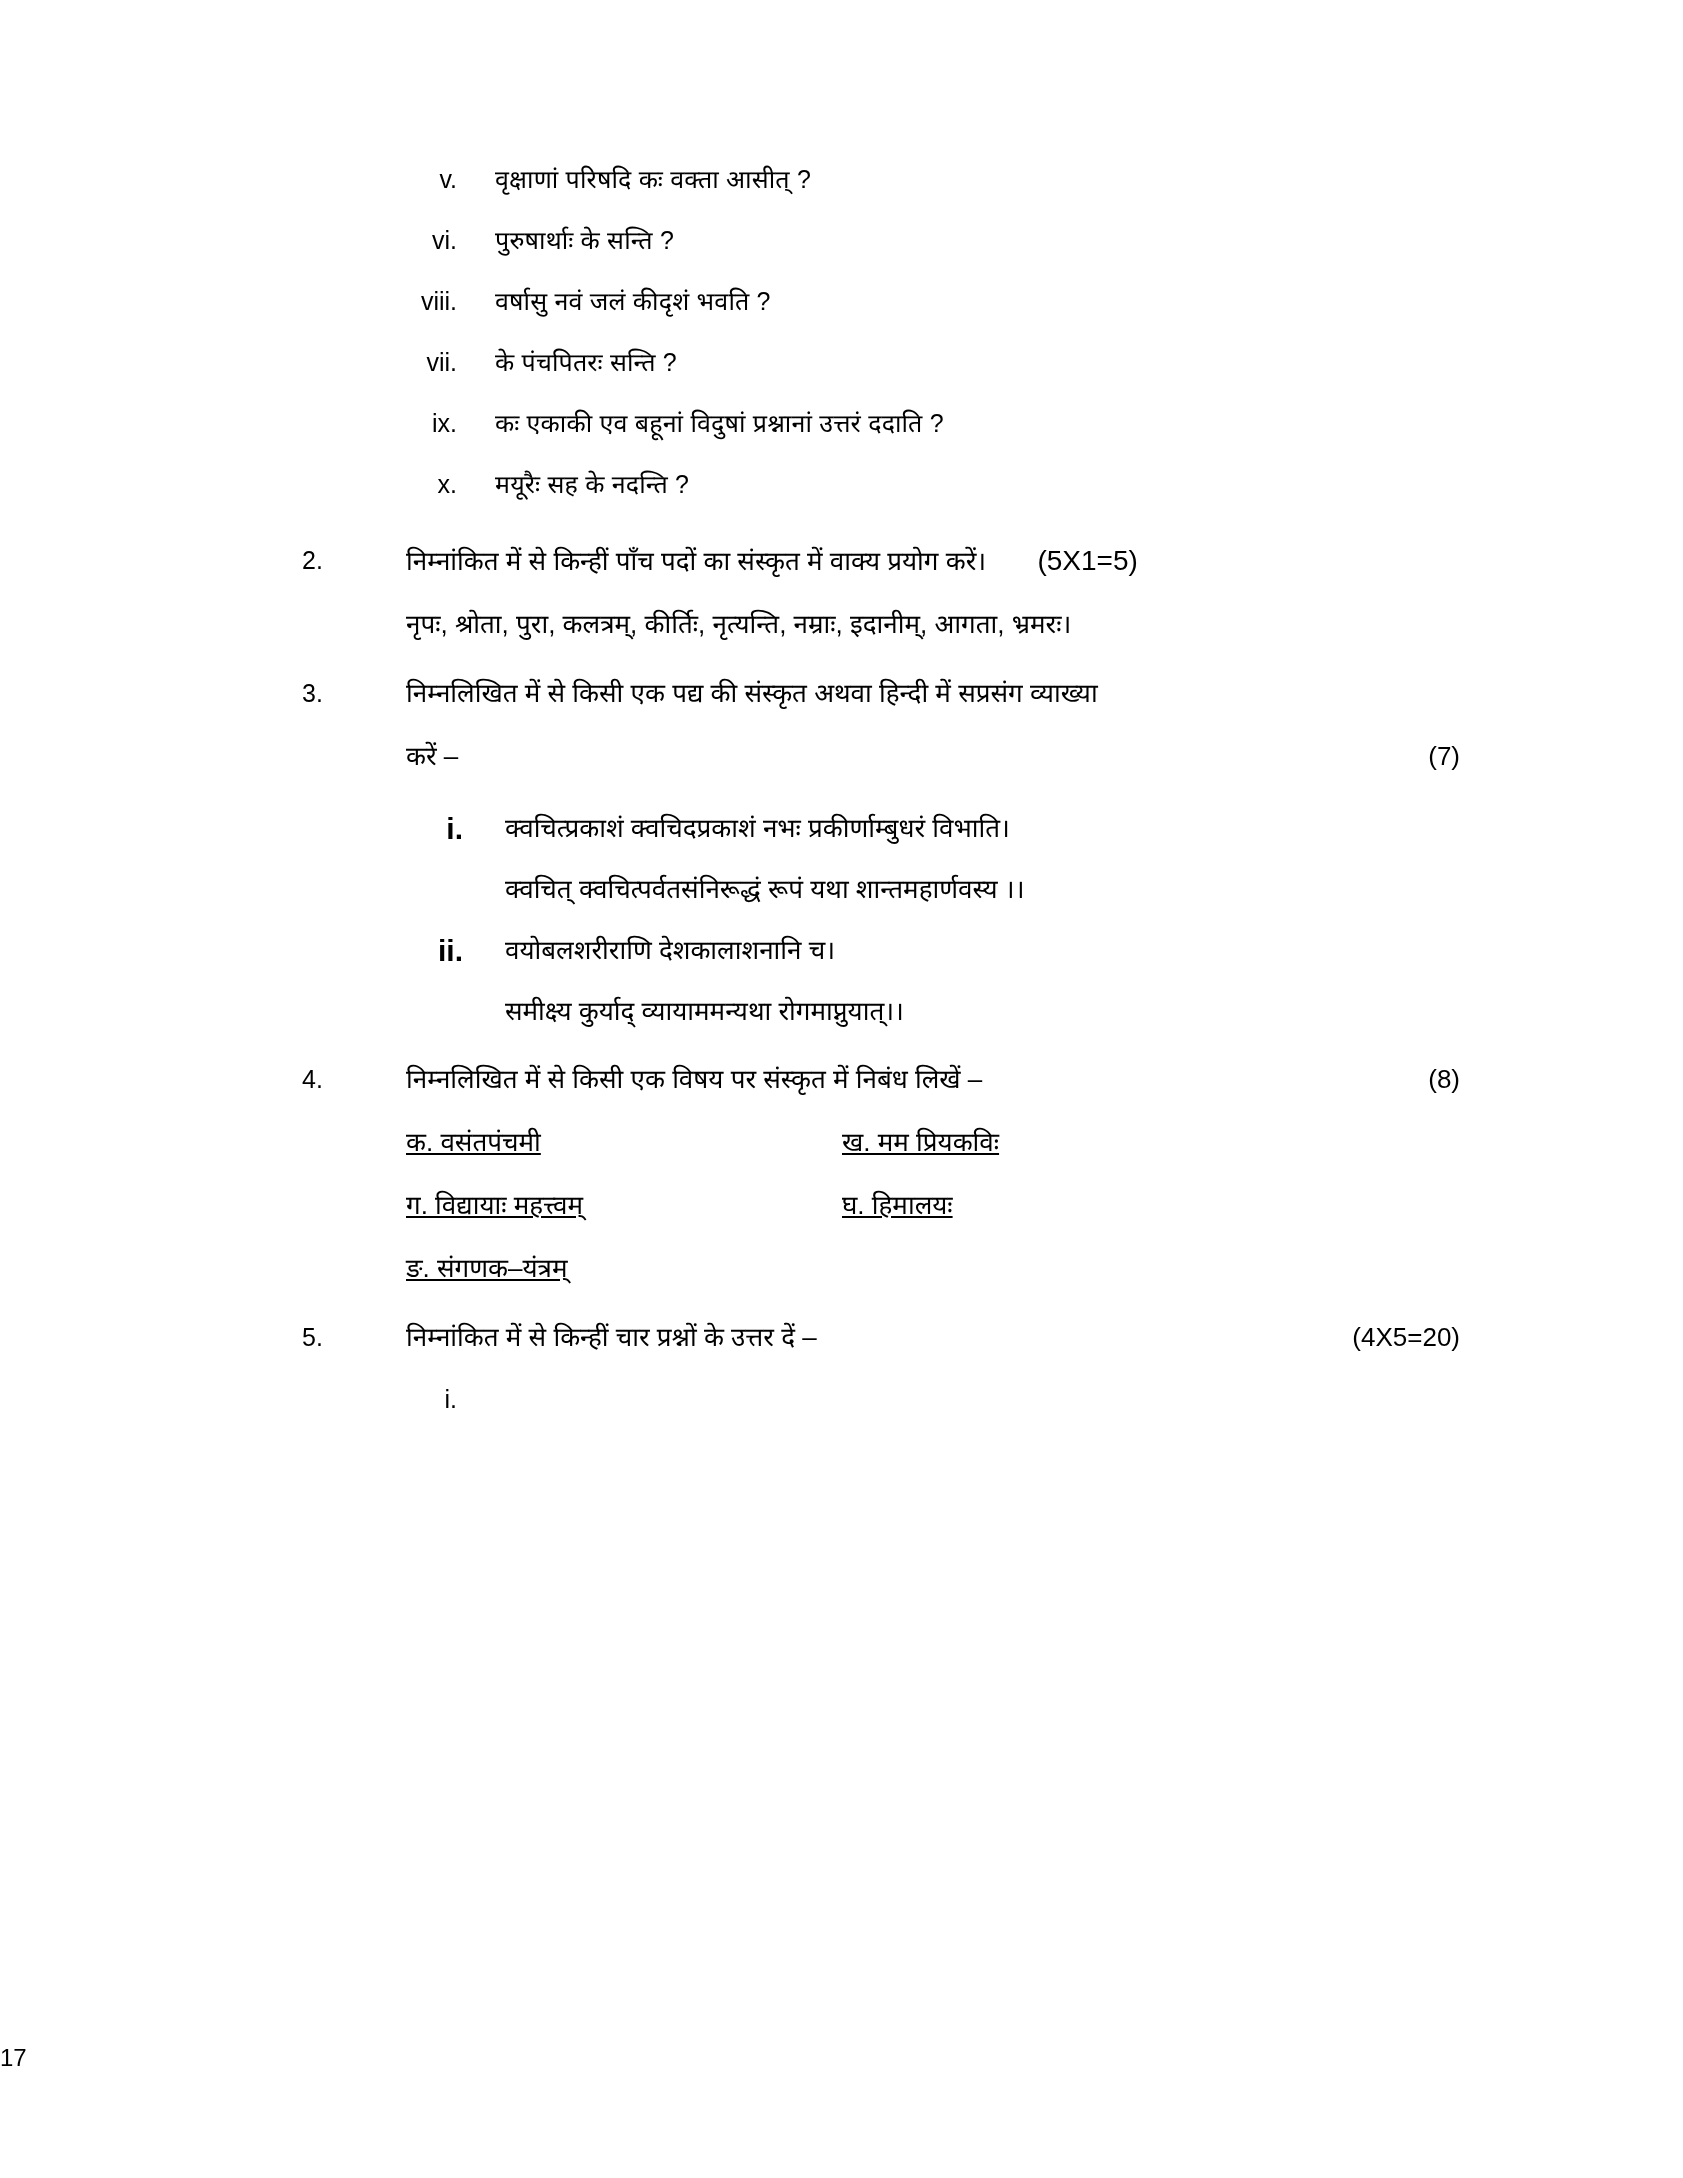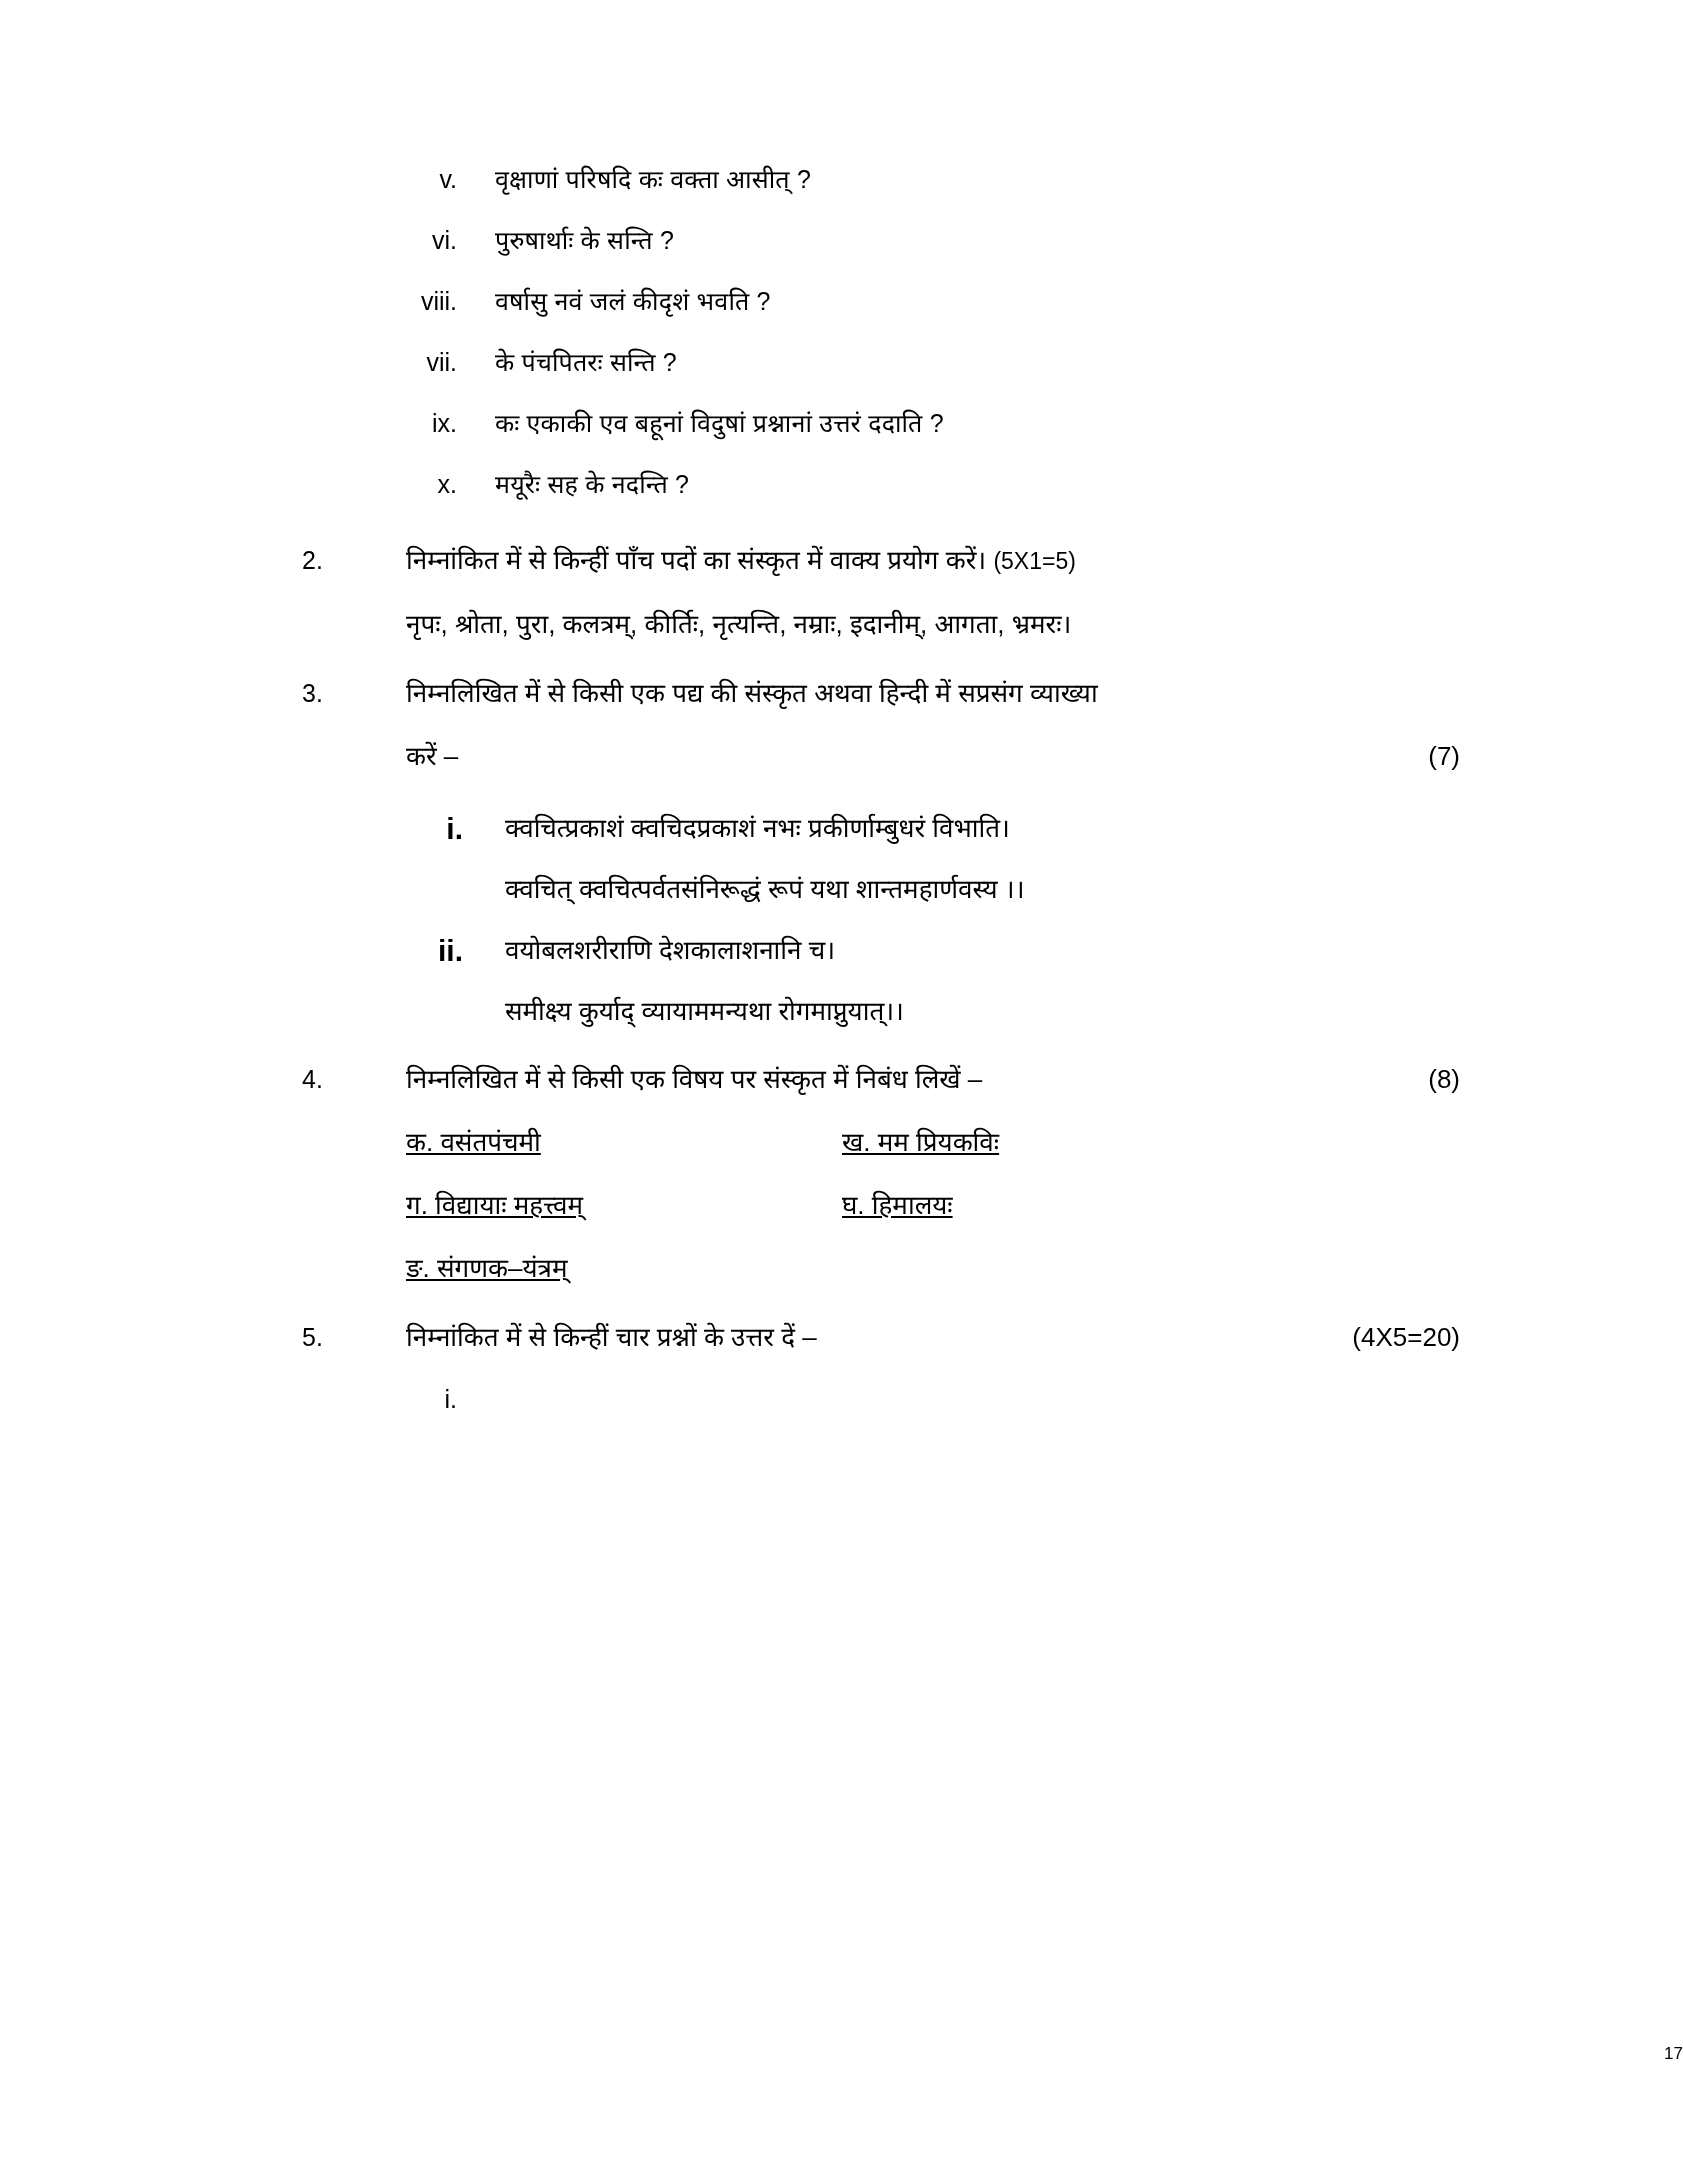--- a/index.html
+++ b/index.html
@@ -75,21 +75,22 @@
   .spacer-6 { height: 6px; }
   .spacer-10 { height: 10px; }
   .spacer-14 { height: 14px; }
 
   .marks-right {
     float: right;
     padding-right: 223px;
     font-size: 26px;
   }
   .marks-inline {
-    font-size: 23px;
+    font-size: 28px;
+    margin-left: 44px;
   }
 
   
   .topics {
     display: block;
   }
   .topic-line {
     display: flex;
     font-size: 26px;
     line-height: 63px;
@@ -123,22 +124,22 @@
   .verse-body .vl {
     font-size: 26px;
     line-height: 61px;
   }
 
   .footer {
     position: absolute;
     left: 0;
     top: 2044px;
     width: 1683px;
-    text-align: right;
-    font-size: 17px;
+    text-align: left;
+    font-size: 24px;
   }
 </style>
 </head>
 <body>
 
 <div class="page">
   <div class="content">
 
     <div>
 

